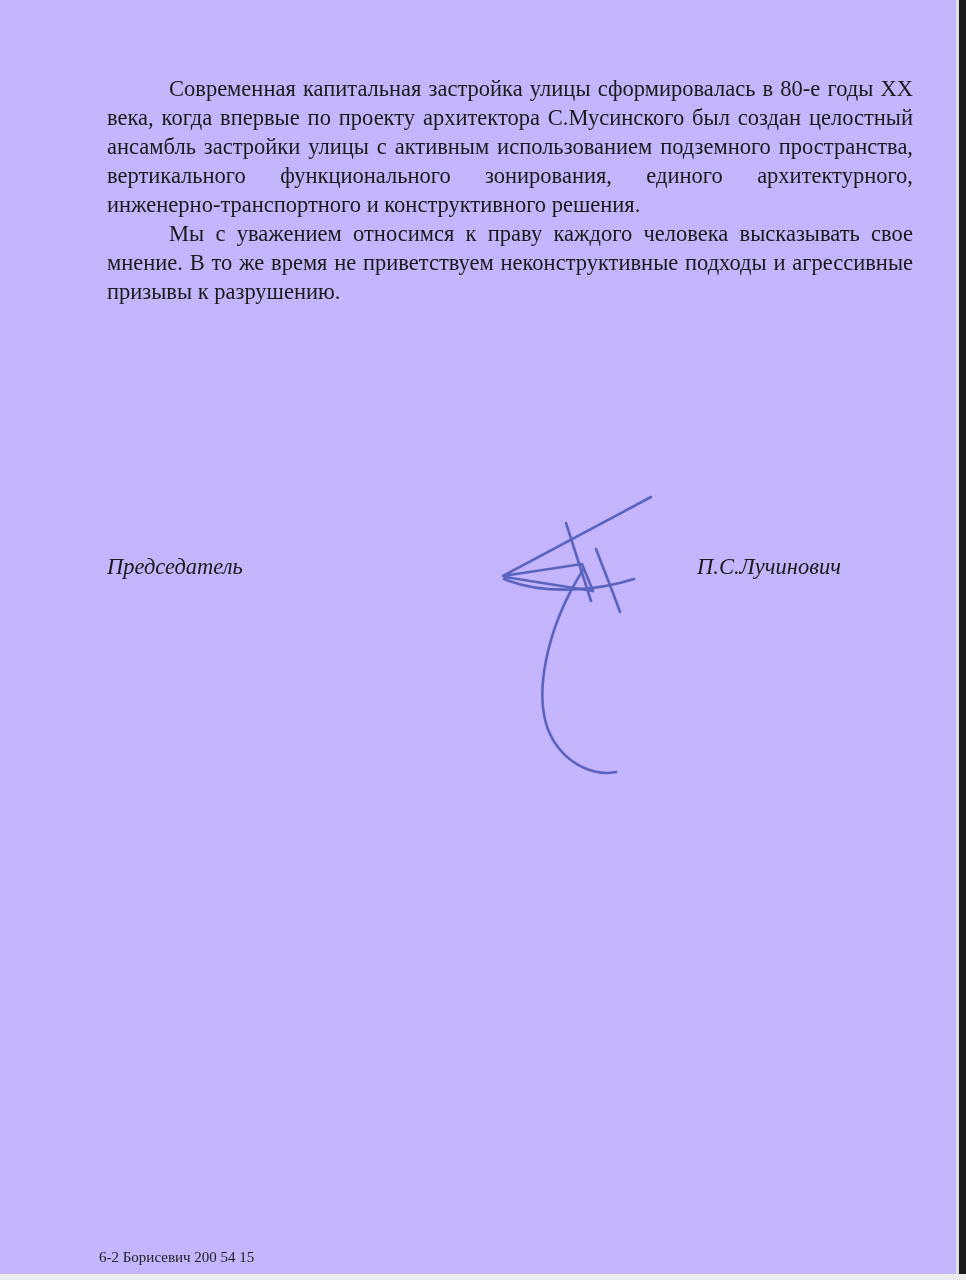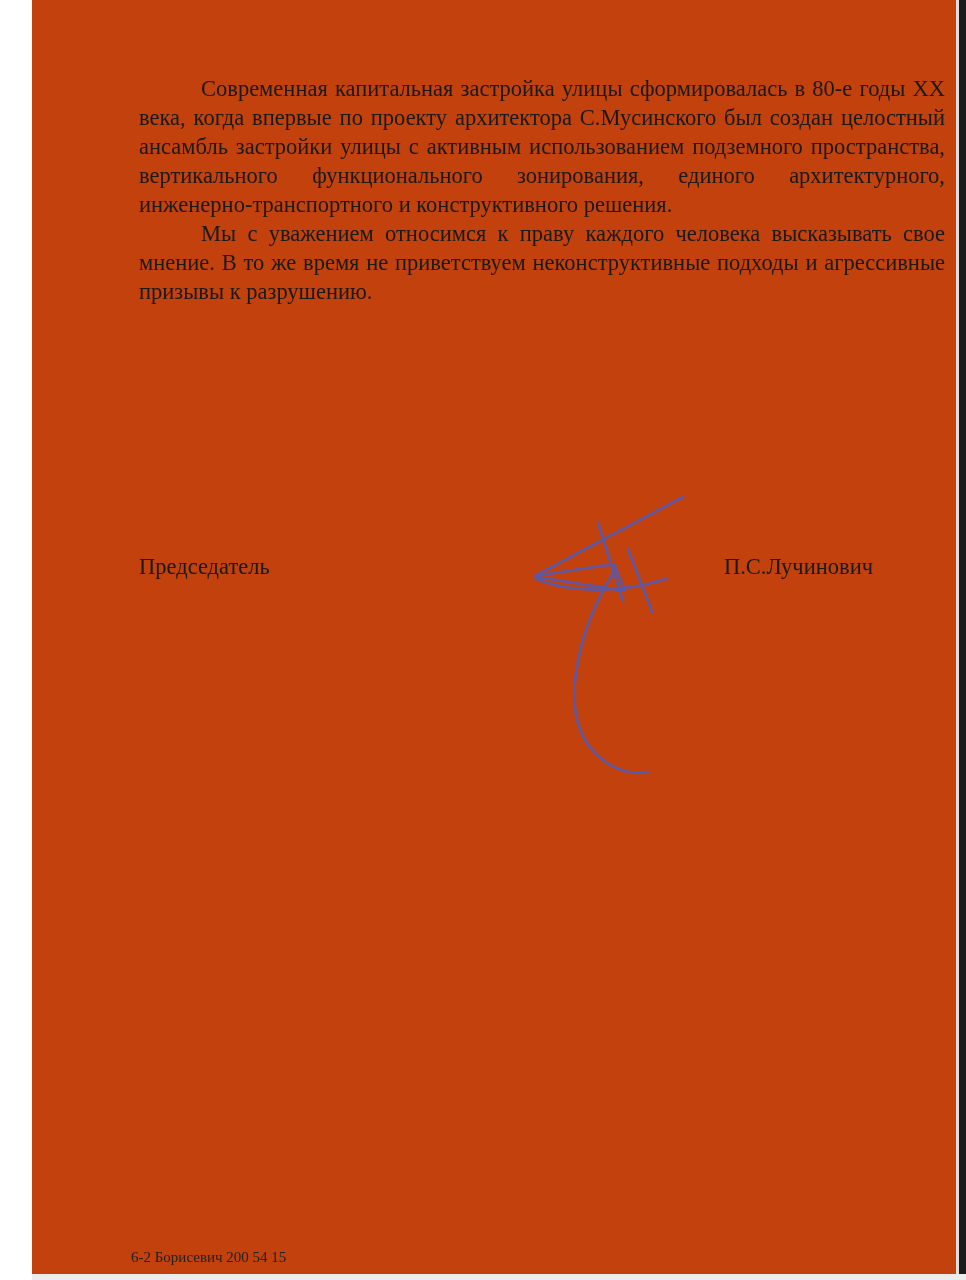--- a/index.html
+++ b/index.html
@@ -5,22 +5,21 @@
   html, body { margin: 0; padding: 0; }
   body {
     width: 966px; height: 1280px;
     background: #ffffff;
     position: relative;
     overflow: hidden;
     font-family: "Liberation Serif", "DejaVu Serif", serif;
   }
   .page {
     position: absolute; inset: 0;
-    background: #c2410c;
-    margin-left: 32px;
+    background: #c4b5fd;
   }
   .content {
     position: absolute;
     left: 107px; top: 74px;
     width: 806px;
     color: #1a1a1a;
     font-size: 22.5px;
     line-height: 29px;
     text-align: justify;
     filter: blur(0.22px);
@@ -32,20 +31,21 @@
   .sig-row {
     position: absolute;
     left: 107px; top: 552px;
     width: 806px;
     display: flex;
     align-items: flex-start;
     color: #1a1a1a;
     font-size: 22.5px;
     line-height: 29px;
     filter: blur(0.22px);
+    font-style: italic;
   }
   .sig-name { margin-left: auto; margin-right: 72px; }
   .signature-svg {
     position: absolute; left: 0; top: 0;
     width: 966px; height: 1280px;
     pointer-events: none;
   }
   .footer {
     position: absolute;
     left: 99px; top: 1206px;

